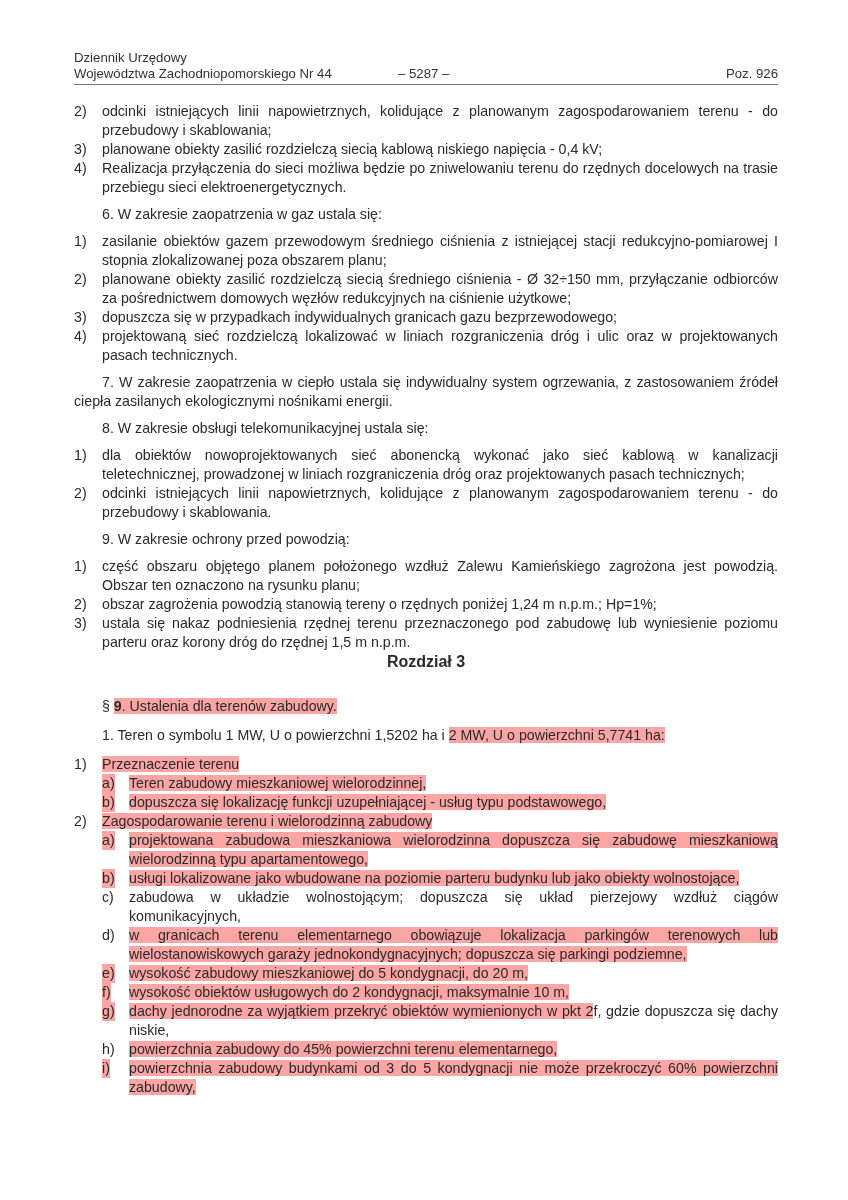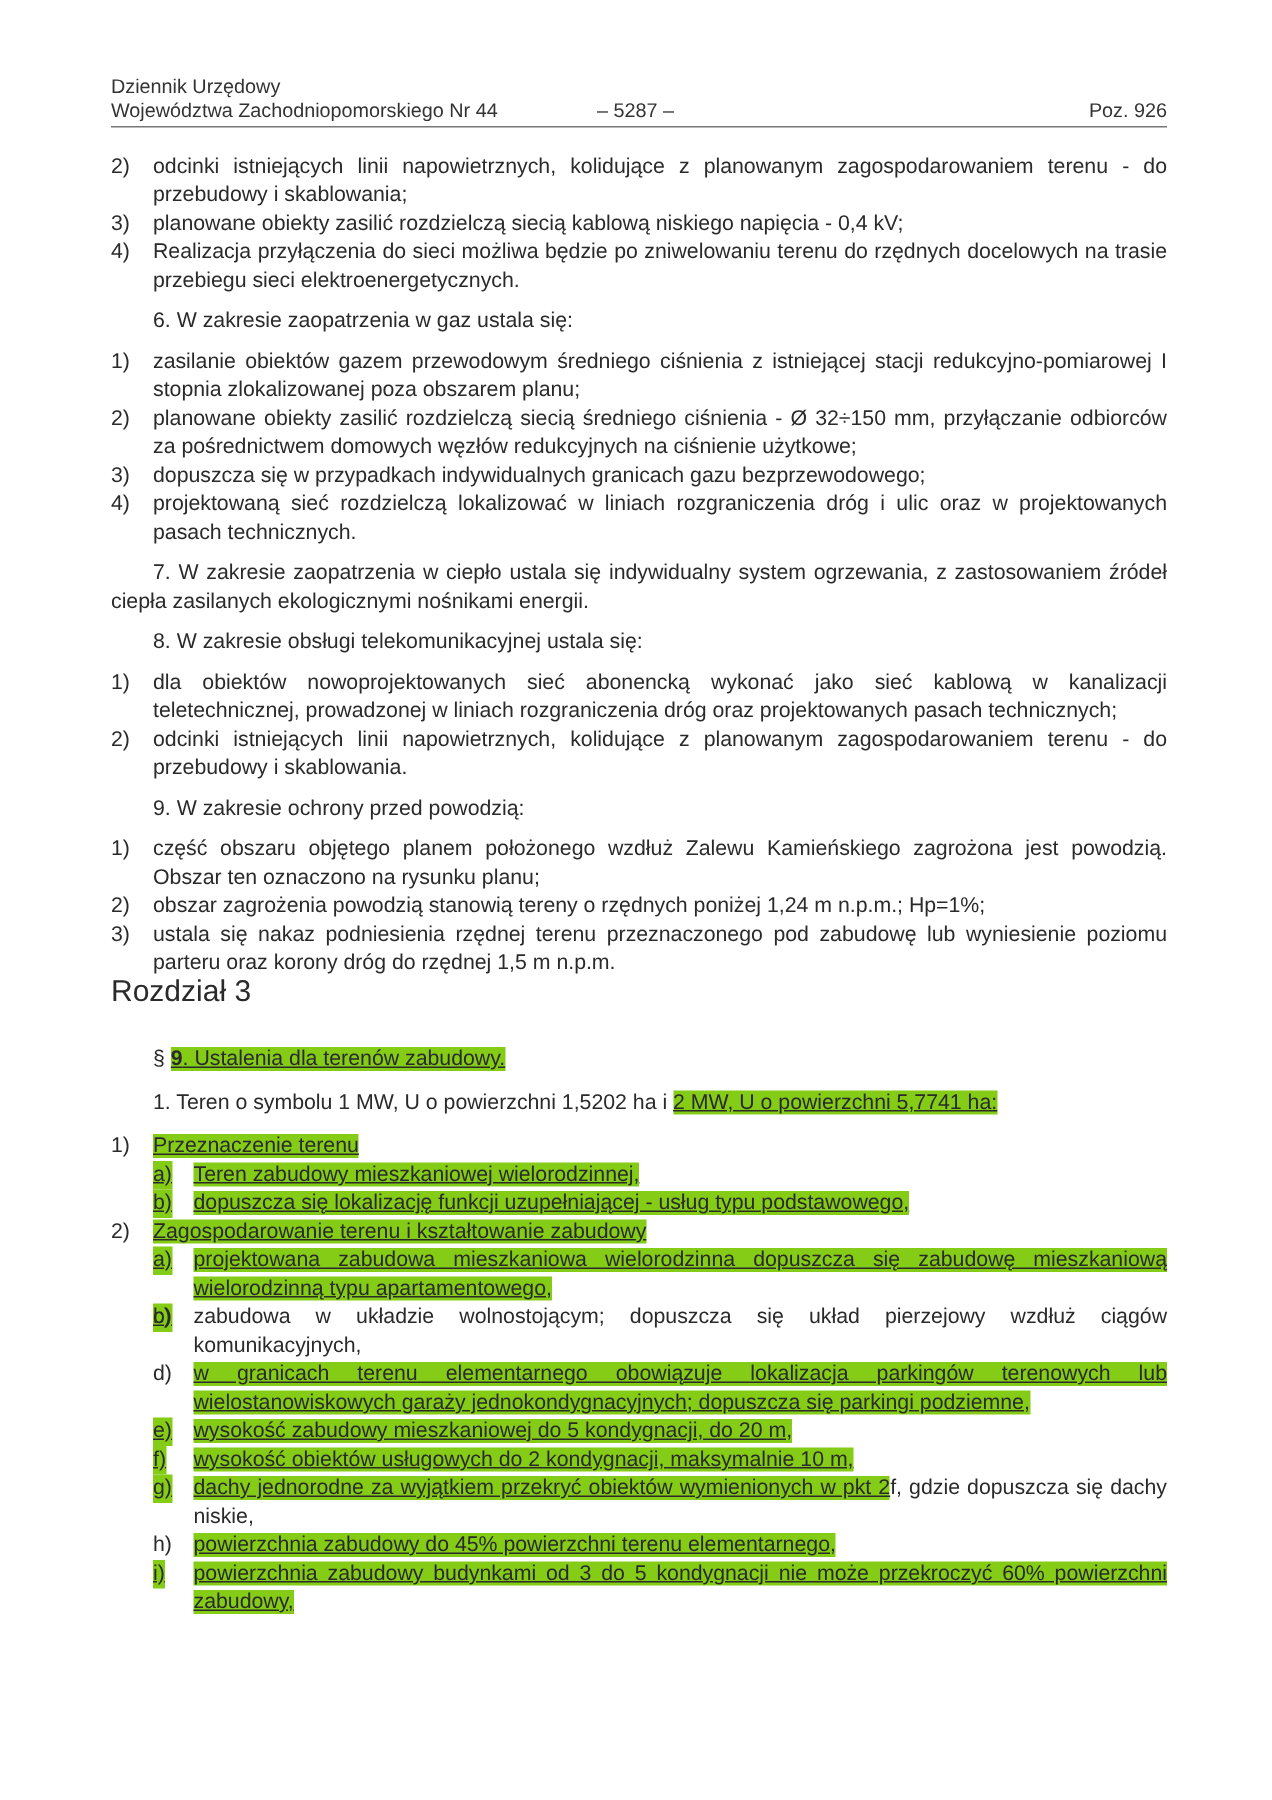--- a/index.html
+++ b/index.html
@@ -16,23 +16,23 @@
   .hdr .poz { position: absolute; right: 0; top: 16px; }
   .content { position: absolute; left: 0; top: 52px; width: 704px; line-height: 19px; }
   .item { position: relative; padding-left: 28px; text-align: justify; }
   .item .num { position: absolute; left: 0; top: 0; }
   .sub { position: relative; padding-left: 55px; text-align: justify; }
   .sub .num { position: absolute; left: 28px; top: 0; }
   .para { text-indent: 28px; text-align: justify; }
   .gap-s { height: 8px; }
   .gap-m { height: 10px; }
   .bold { font-weight: bold; }
-  .chap { font-weight: normal; font-size: 20px; }
+  .chap { font-weight: bold; text-align: center; font-size: 16px; }
   .title2 { font-weight: bold; text-align: center; font-size: 15px; }
-  .hl { background: #84cc16; text-decoration: underline; }
+  .hl { background: #fca5a5; }
 </style>
 </head>
 <body>
 
 <div class="page">
   <div class="hdr">
     <span class="l1">Dziennik Urzędowy</span>
     <span class="l2">Województwa Zachodniopomorskiego Nr 44</span>
     <span class="pg">– 5287 –</span>
     <span class="poz">Poz. 926</span>
@@ -80,23 +80,23 @@
     <div class="para">
       <span>1. Teren o symbolu 1 MW, U o powierzchni 1,5202 ha i </span><span class="hl">2 MW, U o powierzchni 5,7741 ha:</span>
     </div>
     <div class="gap-m"></div>
 
     <div class="item"><span class="num">1)</span><span class="hl">Przeznaczenie terenu</span></div>
     <div class="sub"><span class="num hl">a)</span><span class="hl">Teren zabudowy mieszkaniowej wielorodzinnej,</span></div>
     <div class="sub"><span class="num hl">b)</span><span class="hl">dopuszcza się lokalizację funkcji uzupełniającej - usług typu podstawowego,</span></div>
     <div class="sub"><span class="num">c)</span></div>
 
-    <div class="item"><span class="num">2)</span><span class="hl">Zagospodarowanie terenu i kształtowanie zabudowy</span></div>
+    <div class="item"><span class="num">2)</span><span class="hl">Zagospodarowanie terenu i wielorodzinną zabudowy</span></div>
     <div class="sub"><span class="num hl">a)</span><span class="hl">projektowana zabudowa mieszkaniowa wielorodzinna dopuszcza się zabudowę mieszkaniową wielorodzinną typu apartamentowego,</span></div>
-    <div class="sub"><span class="num hl">b)</span></div>
+    <div class="sub"><span class="num hl">b)</span><span class="hl">usługi lokalizowane jako wbudowane na poziomie parteru budynku lub jako obiekty wolnostojące,</span></div>
     <div class="sub"><span class="num">c)</span><span>zabudowa w układzie wolnostojącym; dopuszcza się układ pierzejowy wzdłuż ciągów komunikacyjnych,</span></div>
     <div class="sub"><span class="num">d)</span><span class="hl">w granicach terenu elementarnego obowiązuje lokalizacja parkingów terenowych lub wielostanowiskowych garaży jednokondygnacyjnych; dopuszcza się parkingi podziemne,</span></div>
     <div class="sub"><span class="num hl">e)</span><span class="hl">wysokość zabudowy mieszkaniowej do 5 kondygnacji, do 20 m,</span></div>
     <div class="sub"><span class="num hl">f)</span><span class="hl">wysokość obiektów usługowych do 2 kondygnacji, maksymalnie 10 m,</span></div>
     <div class="sub"><span class="num hl">g)</span><span class="hl">dachy jednorodne za wyjątkiem przekryć obiektów wymienionych w pkt 2</span><span>f, gdzie dopuszcza się dachy niskie,</span></div>
     <div class="sub"><span class="num">h)</span><span class="hl">powierzchnia zabudowy do 45% powierzchni terenu elementarnego,</span></div>
     <div class="sub"><span class="num hl">i)</span><span class="hl">powierzchnia zabudowy budynkami od 3 do 5 kondygnacji nie może przekroczyć 60% powierzchni zabudowy,</span></div>
   </div>
 </div>
 

